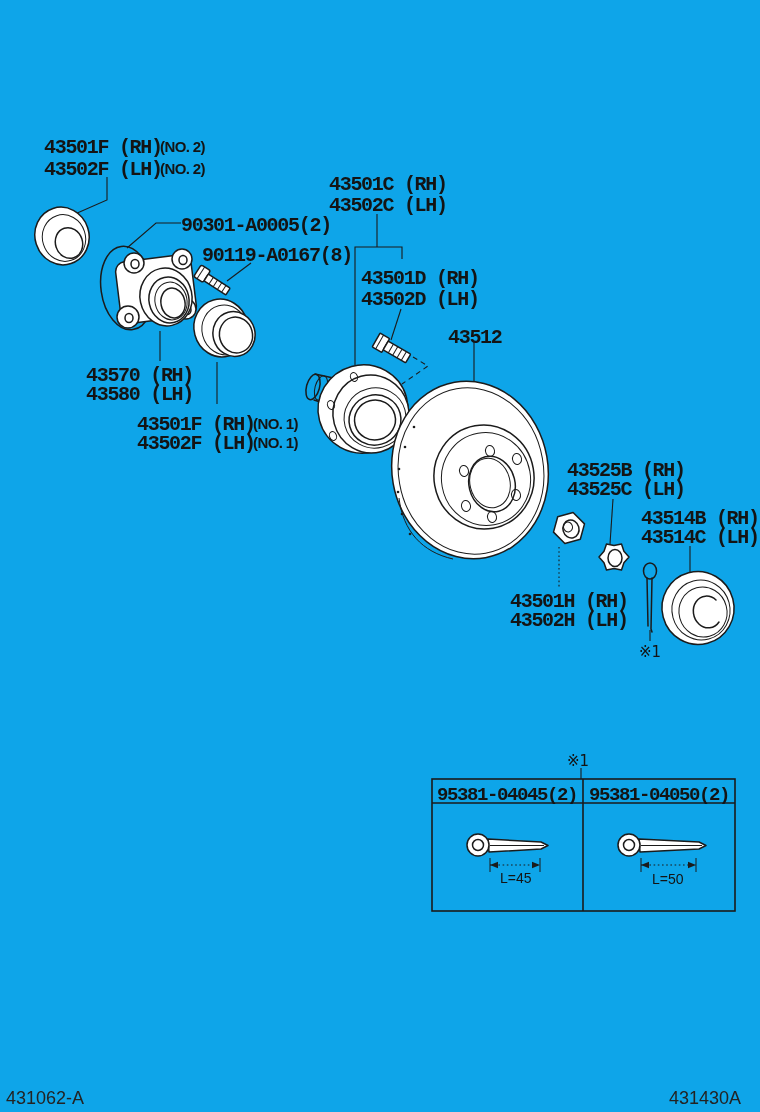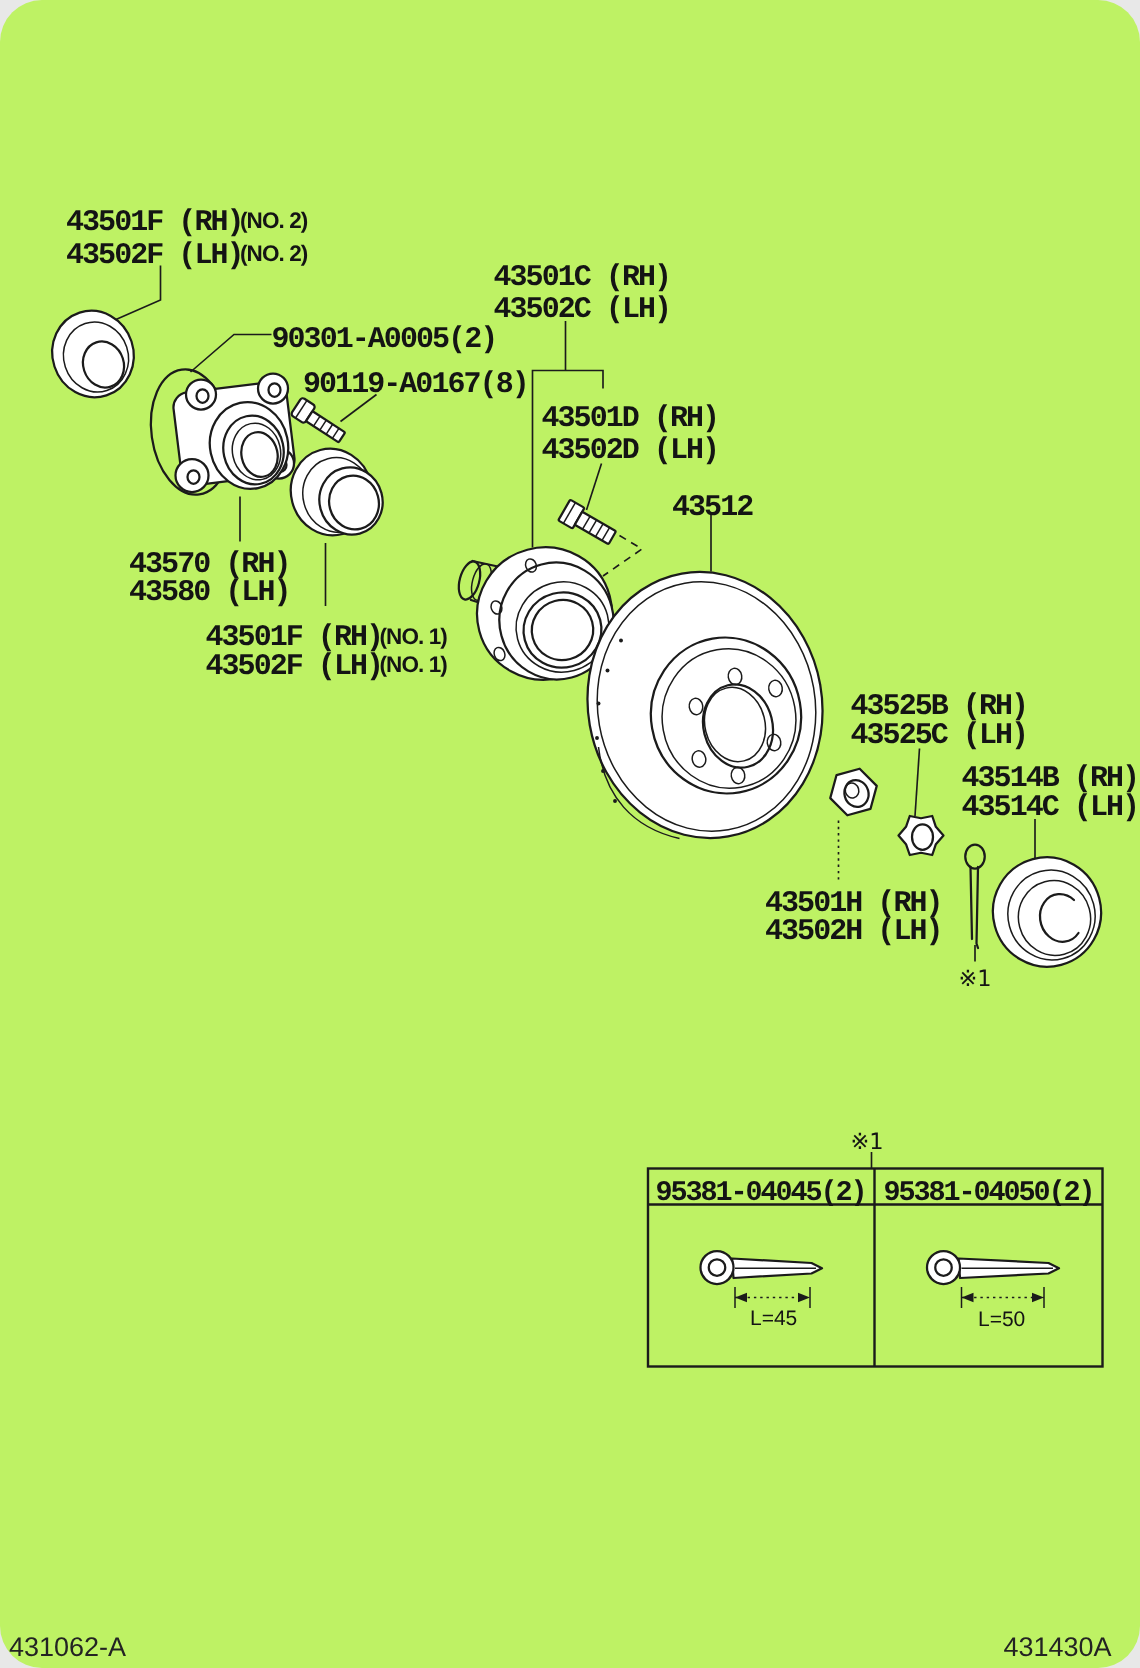--- a/index.html
+++ b/index.html
@@ -1,18 +1,18 @@
 <!DOCTYPE html>
 <html><head>
 <meta charset="utf-8">
 <style>
   html,body { margin:0; padding:0; background:#e8e8e8; }
   .canvas {
-    position:relative; width:760px; height:1112px; background:#bef264;
-    overflow:hidden; font-family:"Liberation Sans", sans-serif;border-radius:28px;
+    position:relative; width:760px; height:1112px; background:#0ea5e9;
+    overflow:hidden; font-family:"Liberation Sans", sans-serif;
   }
   svg { display:block; }
   text { fill:#141414; }
   .pn {
     font-family:"Liberation Mono", monospace;
     font-weight:bold; font-size:20px; letter-spacing:-1.3px;
   }
   .pn-sm {
     font-family:"Liberation Sans", sans-serif;
     font-weight:600; font-size:15px; letter-spacing:-0.6px;

